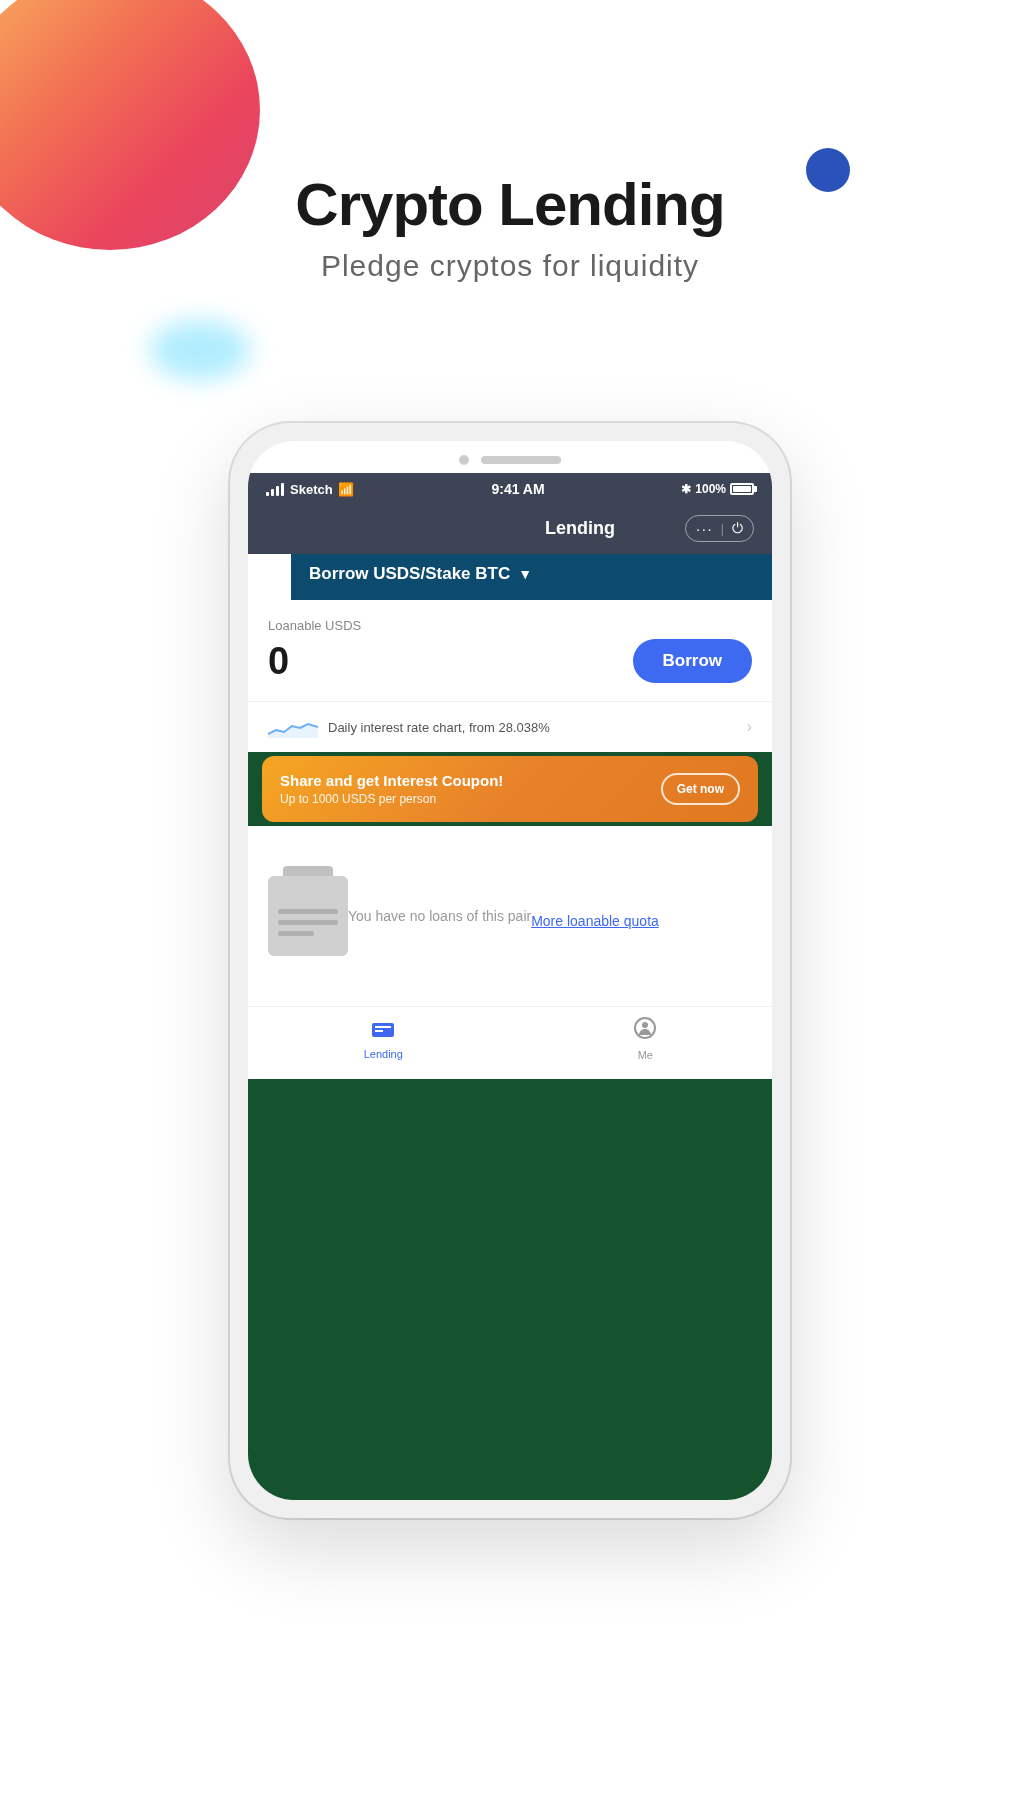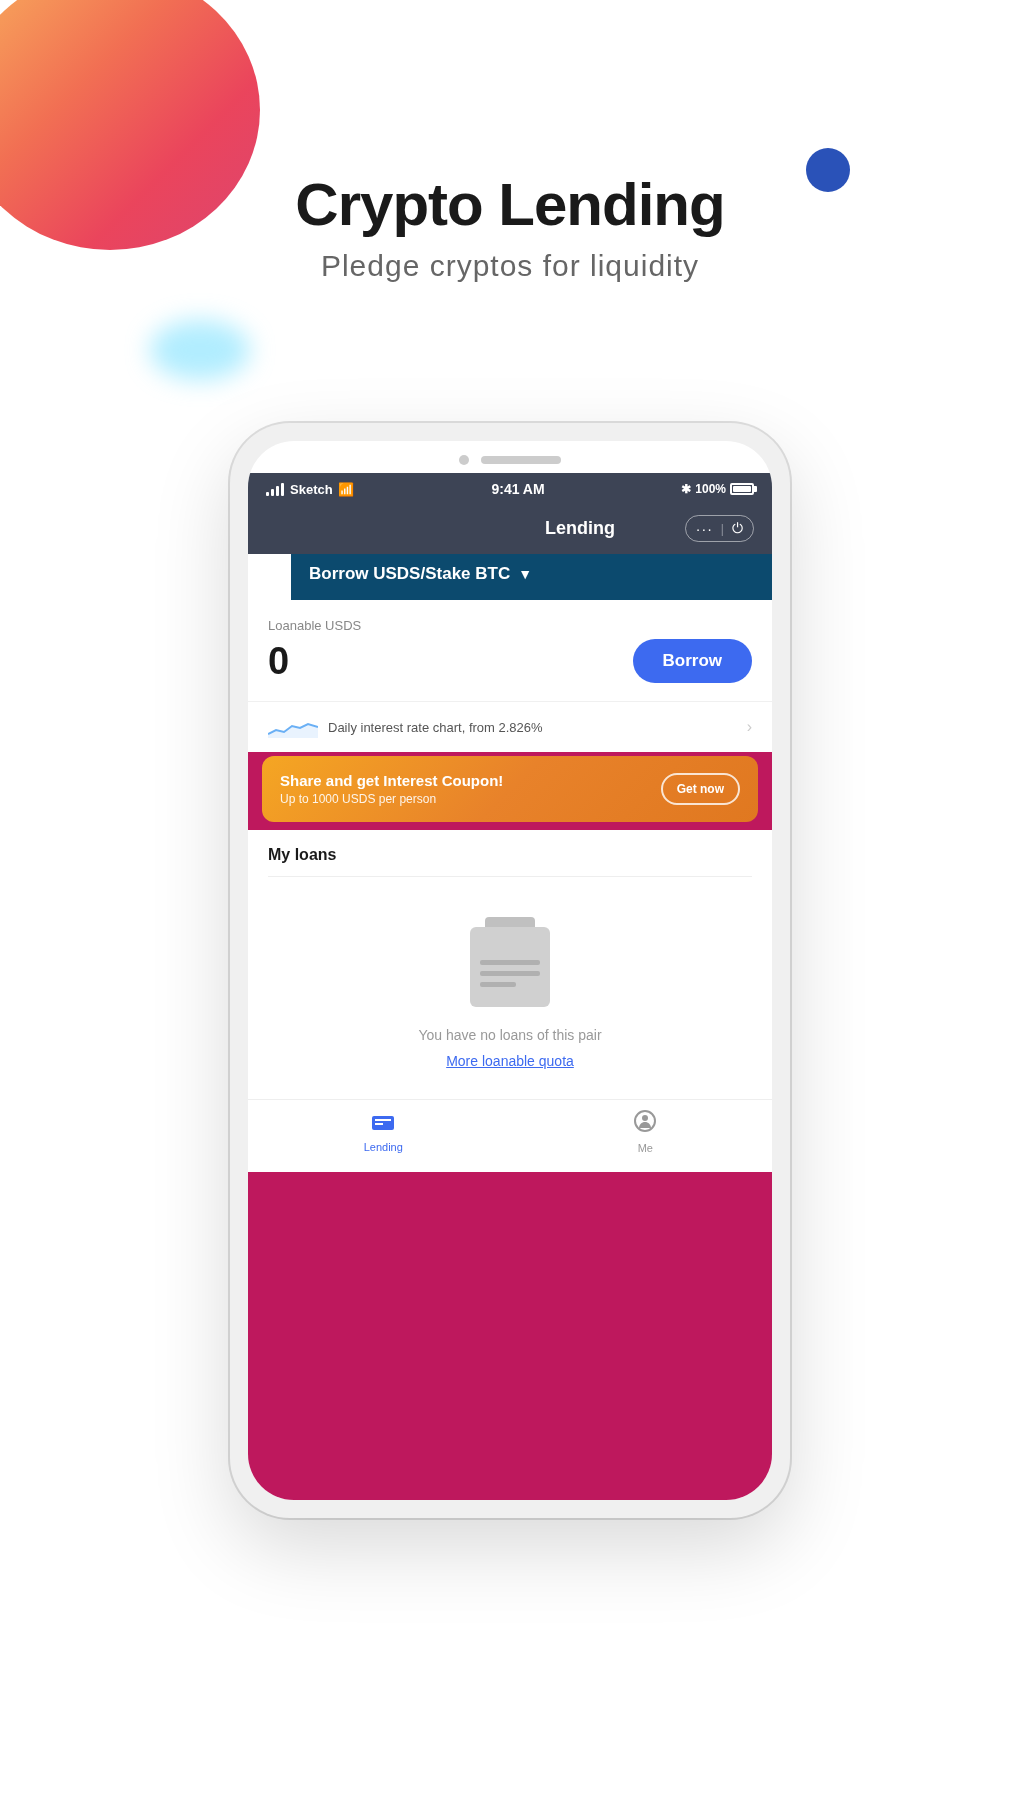--- a/index.html
+++ b/index.html
@@ -255,21 +255,21 @@
       font-size: 17px;
       font-weight: 600;
     }
 
     .dropdown-arrow {
       font-size: 14px;
     }
 
     
     .phone-content {
-      background: #be185d;
+      background: #14532d;
       min-height: 900px;
     }
 
     
     .loanable-card {
       background: white;
       padding: 18px 20px;
       margin: 0;
     }
 
@@ -389,21 +389,21 @@
     .loans-divider {
       height: 1px;
       background: #eee;
       margin-top: 12px;
     }
 
     
     .empty-state {
       background: white;
       display: flex;
-      flex-direction: column;
+      flex-direction: row;
       align-items: center;
       padding: 40px 20px 30px;
     }
 
     .empty-clipboard {
       width: 80px;
       height: 90px;
       position: relative;
       margin-bottom: 20px;
     }
@@ -566,37 +566,33 @@
             <button class="borrow-btn">Borrow</button>
           </div>
         </div>
 
         <div class="interest-row">
           <div class="interest-left">
             <svg class="mini-chart" viewBox="0 0 50 22" fill="none" xmlns="http://www.w3.org/2000/svg">
               <polyline points="0,18 8,14 16,16 24,10 32,12 40,8 50,11" stroke="#6ab0f5" stroke-width="2" fill="none"></polyline>
               <polyline points="0,18 8,14 16,16 24,10 32,12 40,8 50,11 50,22 0,22" fill="rgba(106,176,245,0.15)"></polyline>
             </svg>
-            <span class="interest-text">Daily interest rate chart, from 2.826%</span>
+            <span class="interest-text">Daily interest rate chart, from 28.038%</span>
           </div>
           <span class="chevron-right">›</span>
         </div>
 
         <div class="promo-banner">
           <div class="promo-text-block">
             <div class="promo-title">Share and get Interest Coupon!</div>
             <div class="promo-subtitle">Up to 1000 USDS per person</div>
           </div>
           <button class="get-now-btn">Get now</button>
         </div>
 
-        <div class="my-loans-section">
-          <div class="my-loans-title">My loans</div>
-          <div class="loans-divider"></div>
-        </div>
 
         <div class="empty-state">
           <div class="empty-clipboard">
             <div class="clipboard-header"></div>
             <div class="clipboard-body">
               <div class="clipboard-lines">
                 <div class="clipboard-line"></div>
                 <div class="clipboard-line"></div>
                 <div class="clipboard-line" style="width:60%"></div>
               </div>

